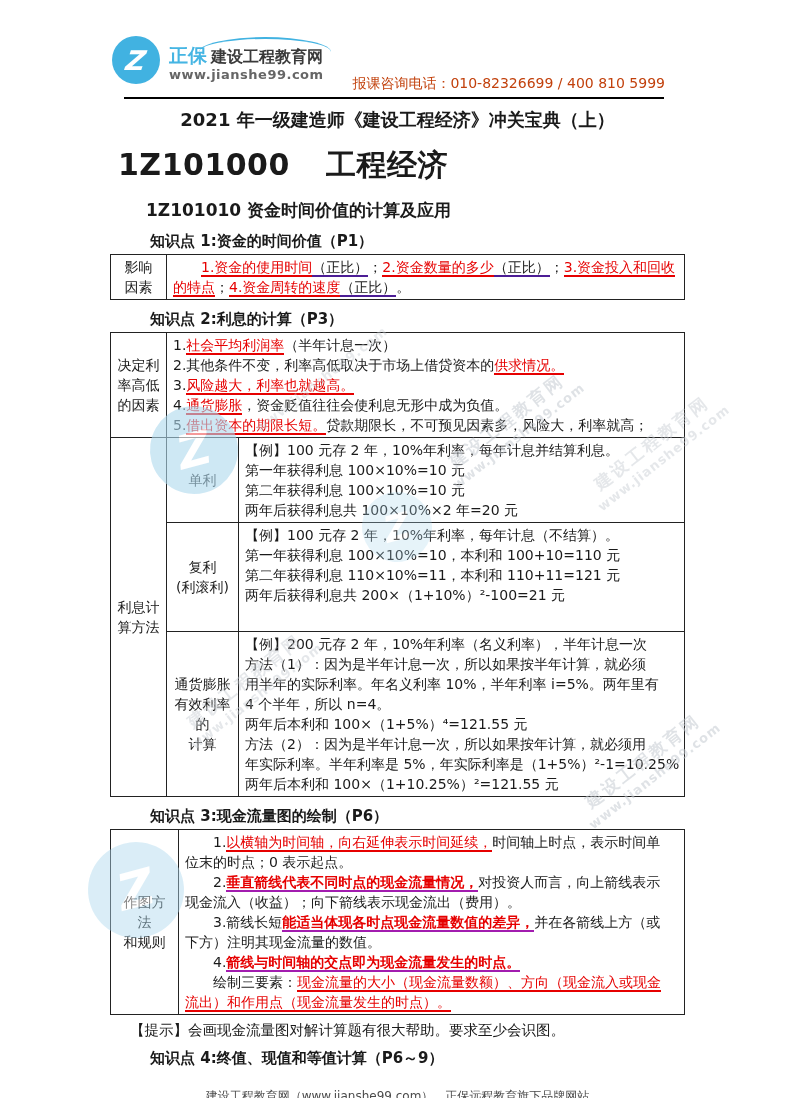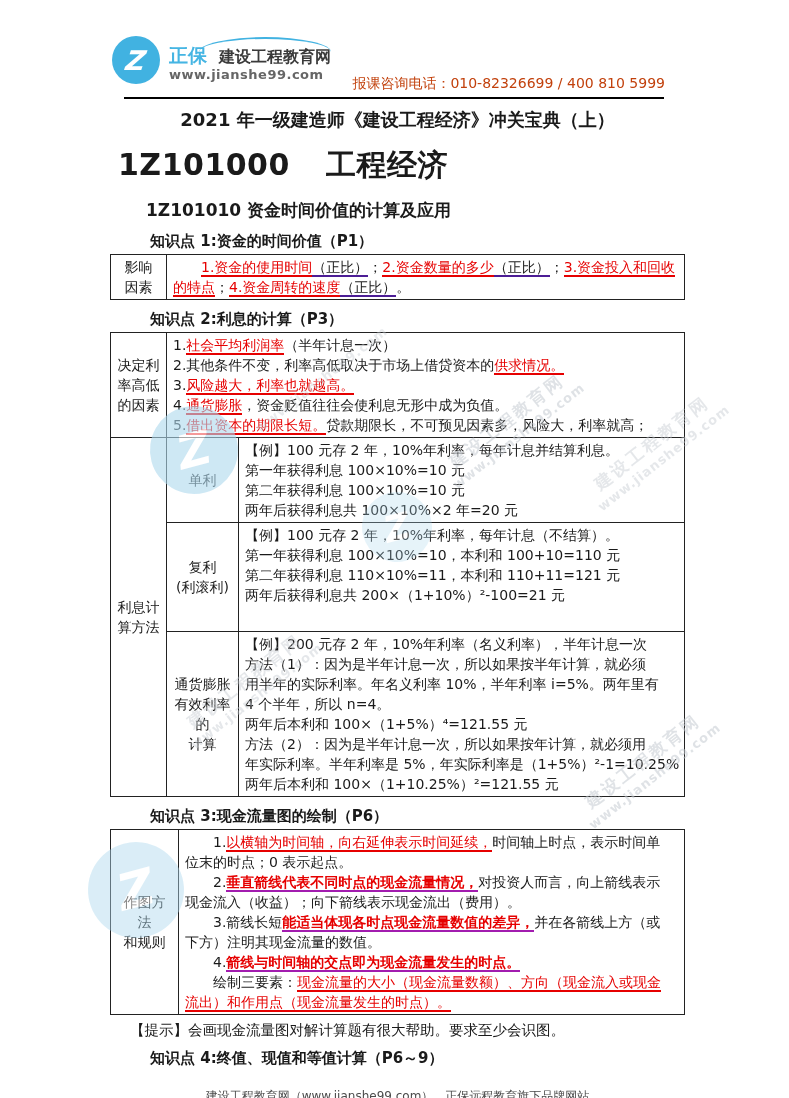--- a/index.html
+++ b/index.html
@@ -9,21 +9,21 @@
   }
   .page{position:absolute;inset:0;padding:36px 104px 0 110px;box-sizing:border-box;z-index:1;}
 
   
   .header{position:relative;height:58px;}
   .logo{position:absolute;left:2px;top:0;display:flex;align-items:center;gap:9px;}
   .logo-circle{width:48px;height:48px;border-radius:50%;background:#41b2e1;display:flex;align-items:center;justify-content:center;flex:0 0 auto;}
   .logo-z{color:#fff;font-weight:bold;font-size:27px;font-style:italic;transform:skewX(-8deg);}
   .logo-col{display:flex;flex-direction:column;position:relative;padding-top:8px;}
   .logo-arc{position:absolute;left:30px;top:0;width:132px;height:13px;border-top:2px solid #41b2e1;border-radius:50% 50% 0 0 / 100% 100% 0 0;}
-  .logo-row1{display:flex;align-items:baseline;gap:12px;line-height:20px;}
+  .logo-row1{display:flex;align-items:baseline;gap:4px;line-height:20px;}
   .brand-prefix{color:#45b5e3;font-weight:bold;font-size:19px;}
   .brand-name{color:#3a3a3a;font-weight:bold;font-size:16px;}
   .brand-site{color:#666;font-weight:bold;font-size:13px;letter-spacing:.5px;line-height:16px;}
   .phone{position:absolute;right:20px;bottom:1px;font-size:14px;color:#c2410c;}
   .rule{margin:3px 0 0 14px;width:540px;border-bottom:2px solid #000;}
 
   .doc-title{text-align:center;font-weight:bold;font-size:18px;margin-top:9px;}
   .chapter{margin:13px 0 0 8px;font-size:30px;font-weight:bold;letter-spacing:.5px;}
   .chapter-title{margin-left:36px;}
   .section-title{margin:13px 0 0 36px;font-size:17px;font-weight:bold;}

